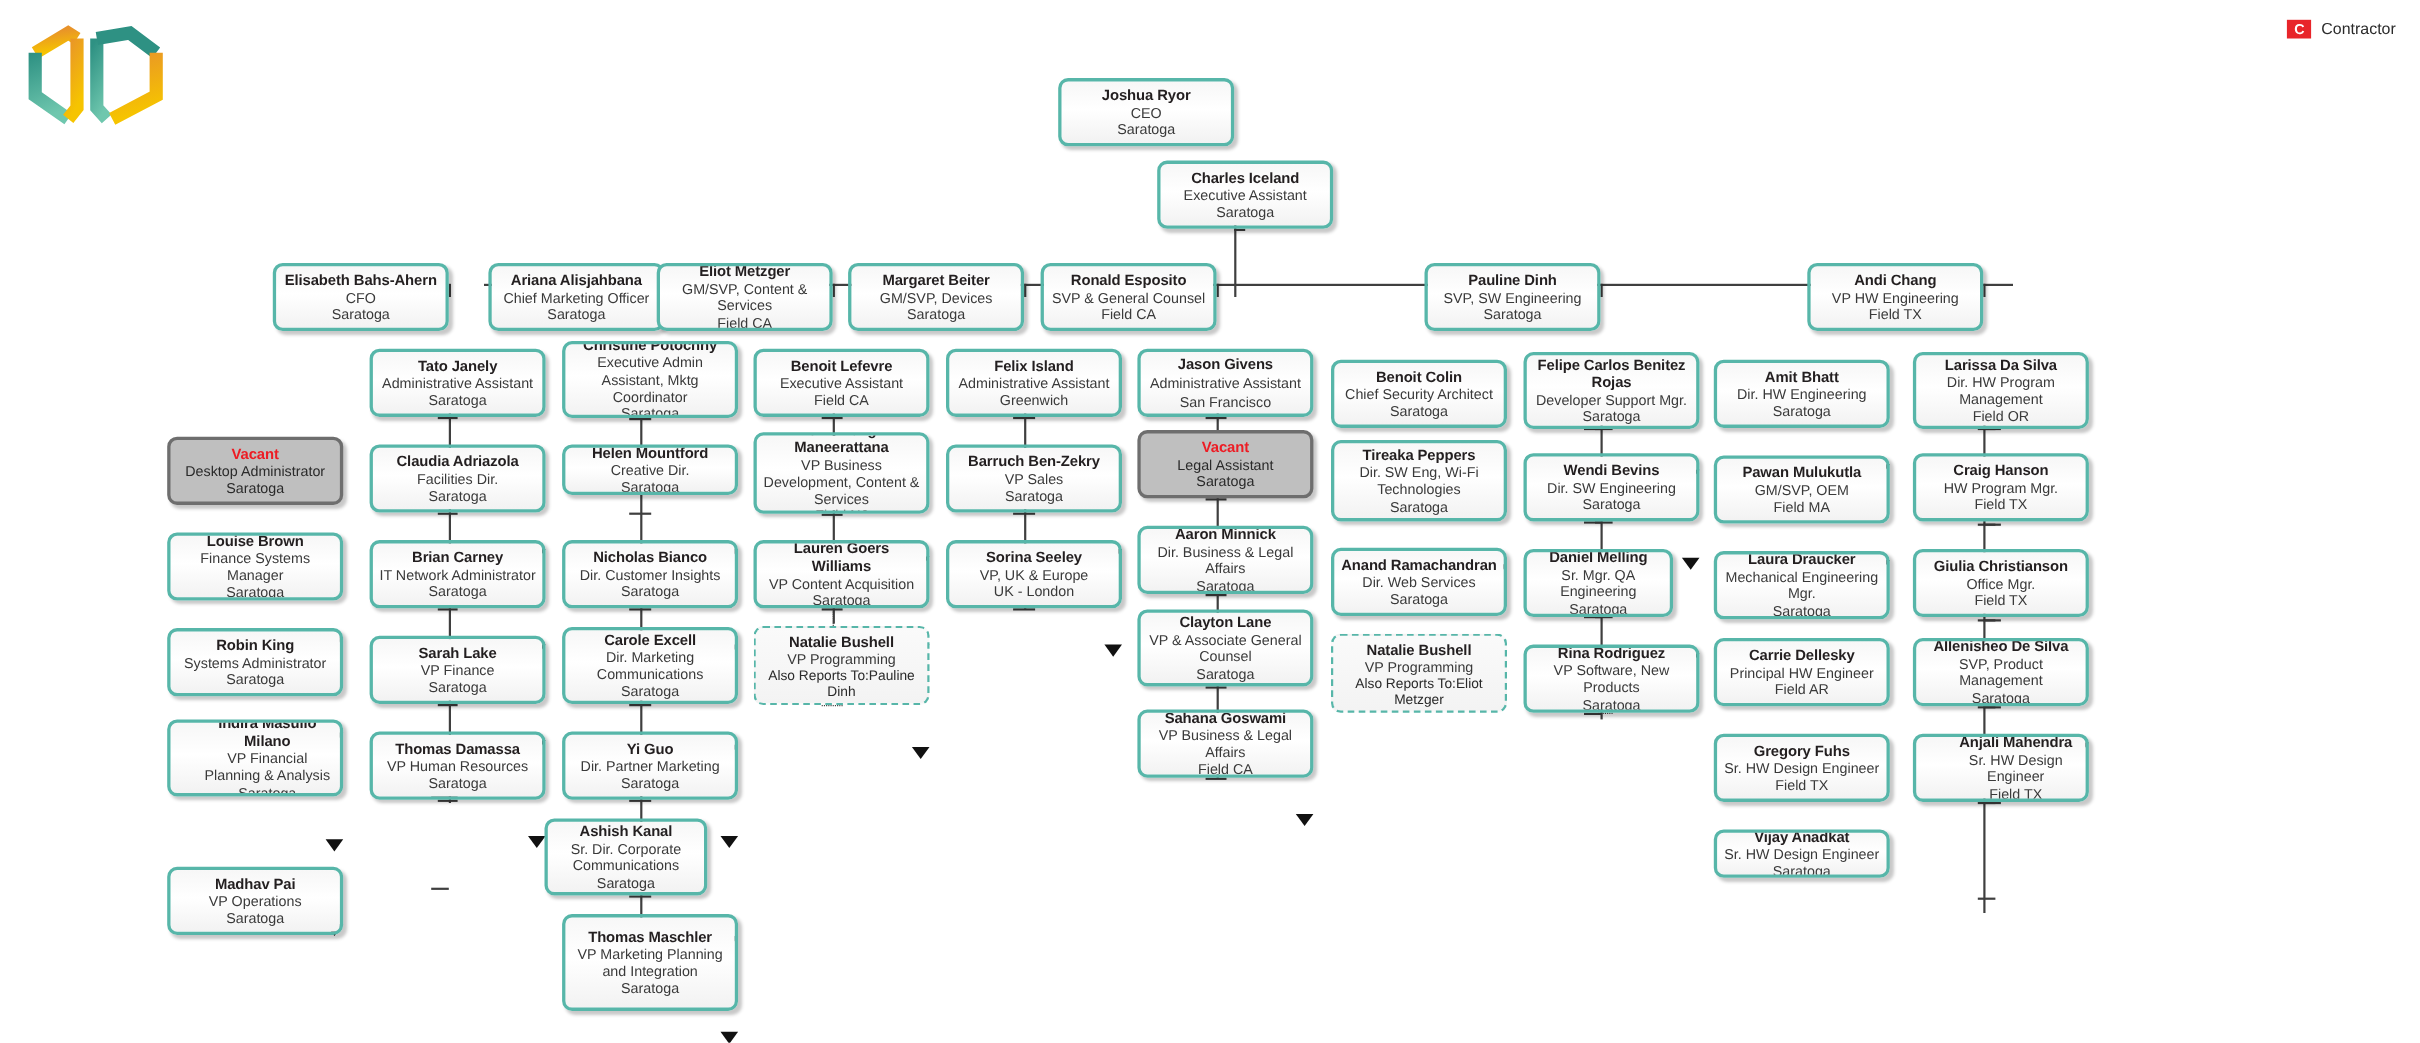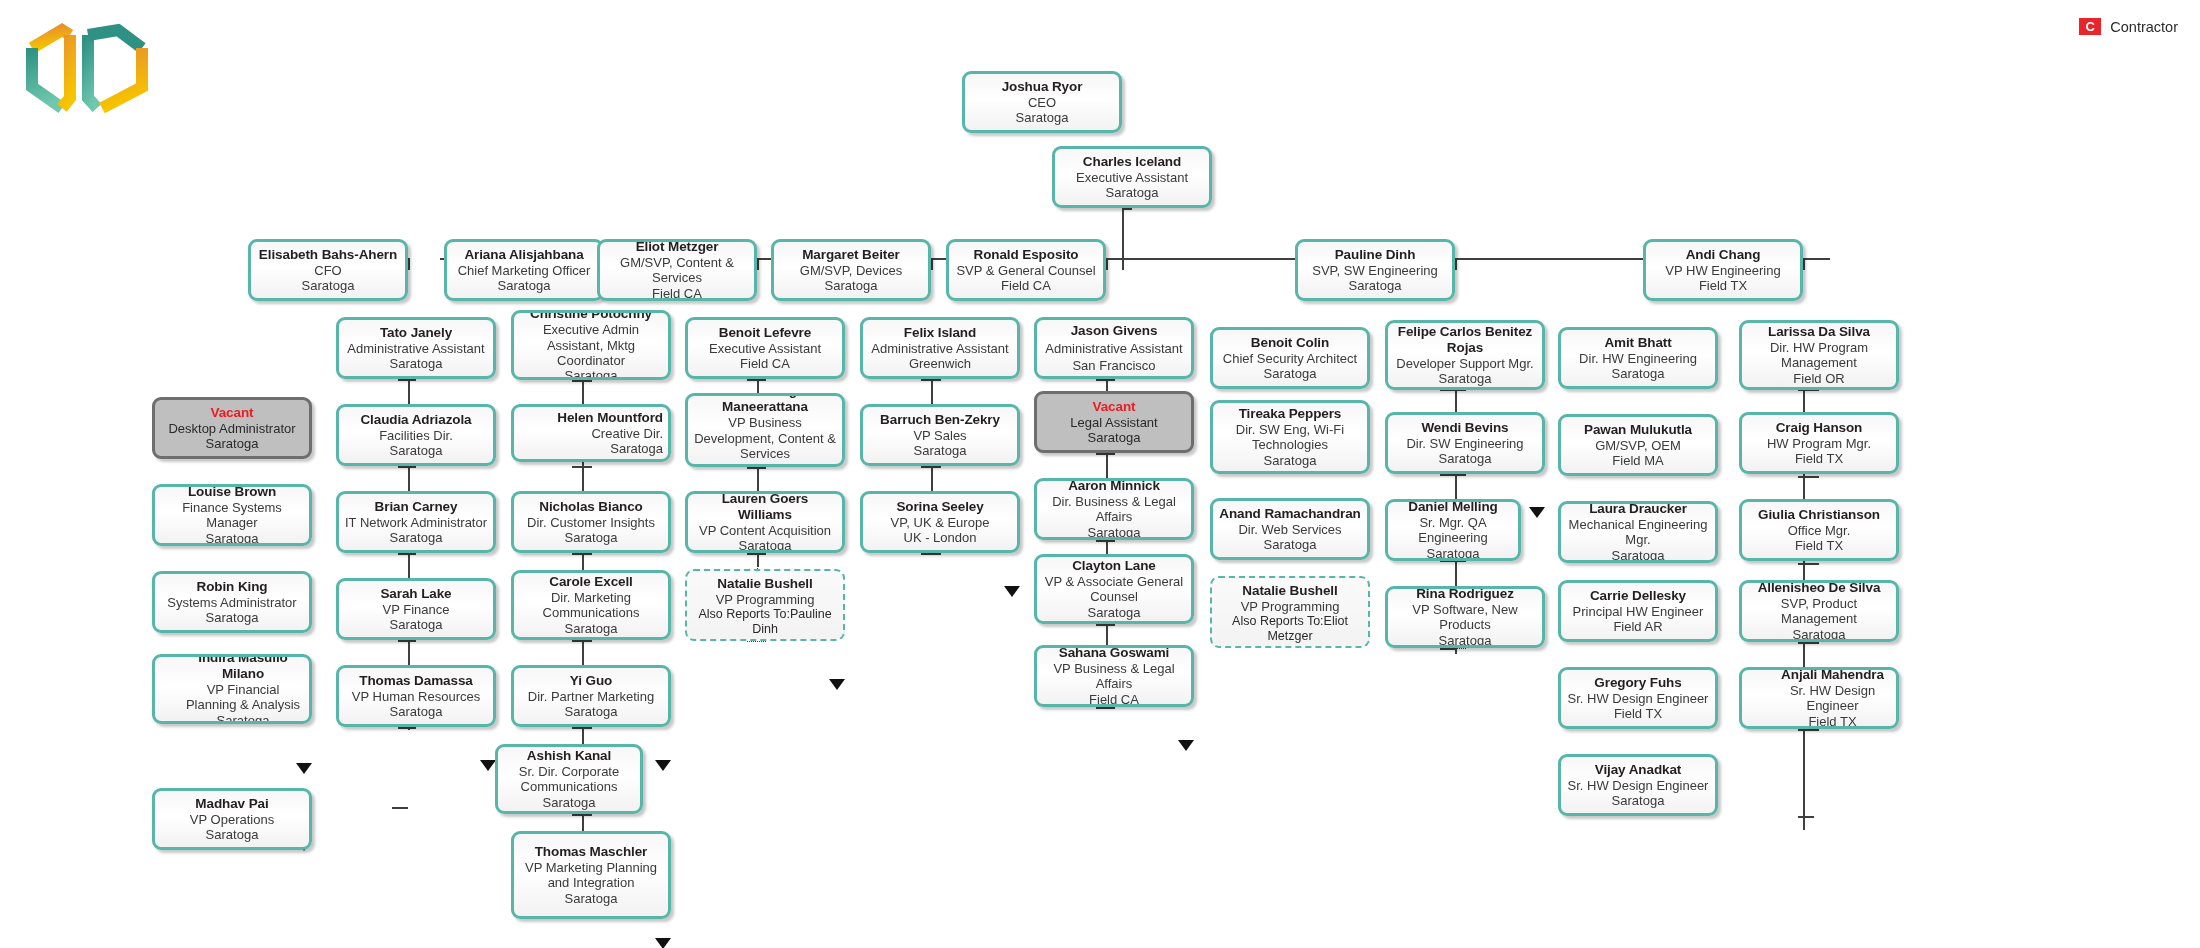--- a/index.html
+++ b/index.html
@@ -281,21 +281,21 @@
       <div class="node" style="left: 152px; top: 745px; width: 160px; height: 62px; margin-top: 43px;">
         <div class="nm">Madhav Pai</div>
         <div class="ti">VP Operations</div>
         <div class="lo">Saratoga</div>
       </div>
       <div class="node" style="left: 511px; top: 310px; width: 160px; height: 70px;">
         <div class="nm">Christine Potochny</div>
         <div class="ti">Executive Admin Assistant, Mktg Coordinator</div>
         <div class="lo">Saratoga</div>
       </div>
-      <div class="node" style="left: 511px; top: 404px; width: 160px; height: 58px; align-items: flex-end;">
+      <div class="node" style="left: 511px; top: 404px; width: 160px; height: 46px;">
         <div class="nm">Helen Mountford</div>
         <div class="ti">Creative Dir.</div>
         <div class="lo">Saratoga</div>
       </div>
       <div class="node" style="left: 511px; top: 491px; width: 160px; height: 62px;">
         <div class="nm">Nicholas Bianco</div>
         <div class="ti">Dir. Customer Insights</div>
         <div class="lo">Saratoga</div>
       </div>
       <div class="node" style="left: 511px; top: 570px; width: 160px; height: 70px;">
@@ -436,21 +436,21 @@
       <div class="node" style="left: 1558px; top: 580px; width: 160px; height: 62px;">
         <div class="nm">Carrie Dellesky</div>
         <div class="ti">Principal HW Engineer</div>
         <div class="lo">Field AR</div>
       </div>
       <div class="node" style="left: 1558px; top: 667px; width: 160px; height: 62px;">
         <div class="nm">Gregory Fuhs</div>
         <div class="ti">Sr. HW Design Engineer</div>
         <div class="lo">Field TX</div>
       </div>
-      <div class="node" style="left: 1558px; top: 754px; width: 160px; height: 62px;">
+      <div class="node" style="left: 1558px; top: 754px; width: 160px; height: 44px;">
         <div class="nm">Vijay Anadkat</div>
         <div class="ti">Sr. HW Design Engineer</div>
         <div class="lo">Saratoga</div>
       </div>
       <div class="node" style="left: 1739px; top: 320px; width: 160px; height: 70px;">
         <div class="nm">Larissa Da Silva</div>
         <div class="ti">Dir. HW Program Management</div>
         <div class="lo">Field OR</div>
       </div>
       <div class="node" style="left: 1739px; top: 412px; width: 160px; height: 62px;">

